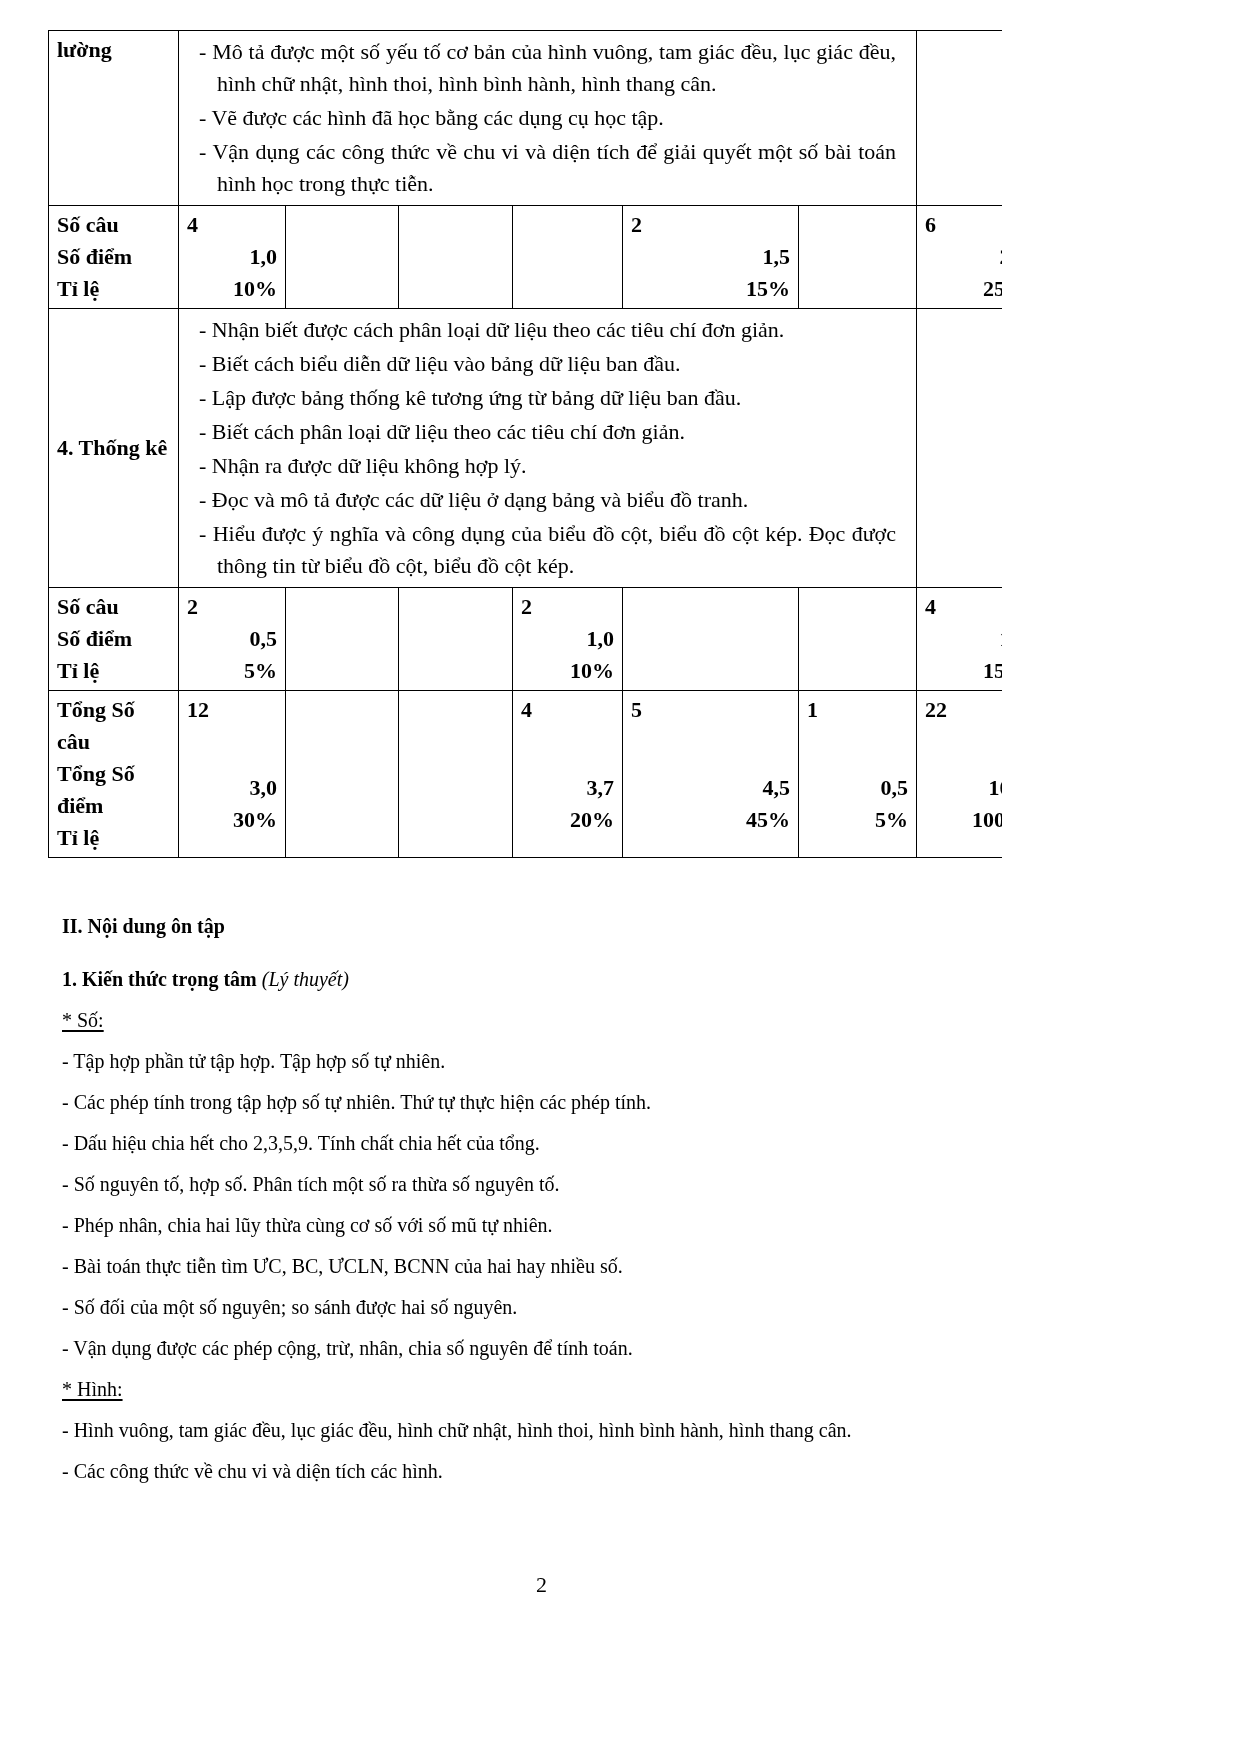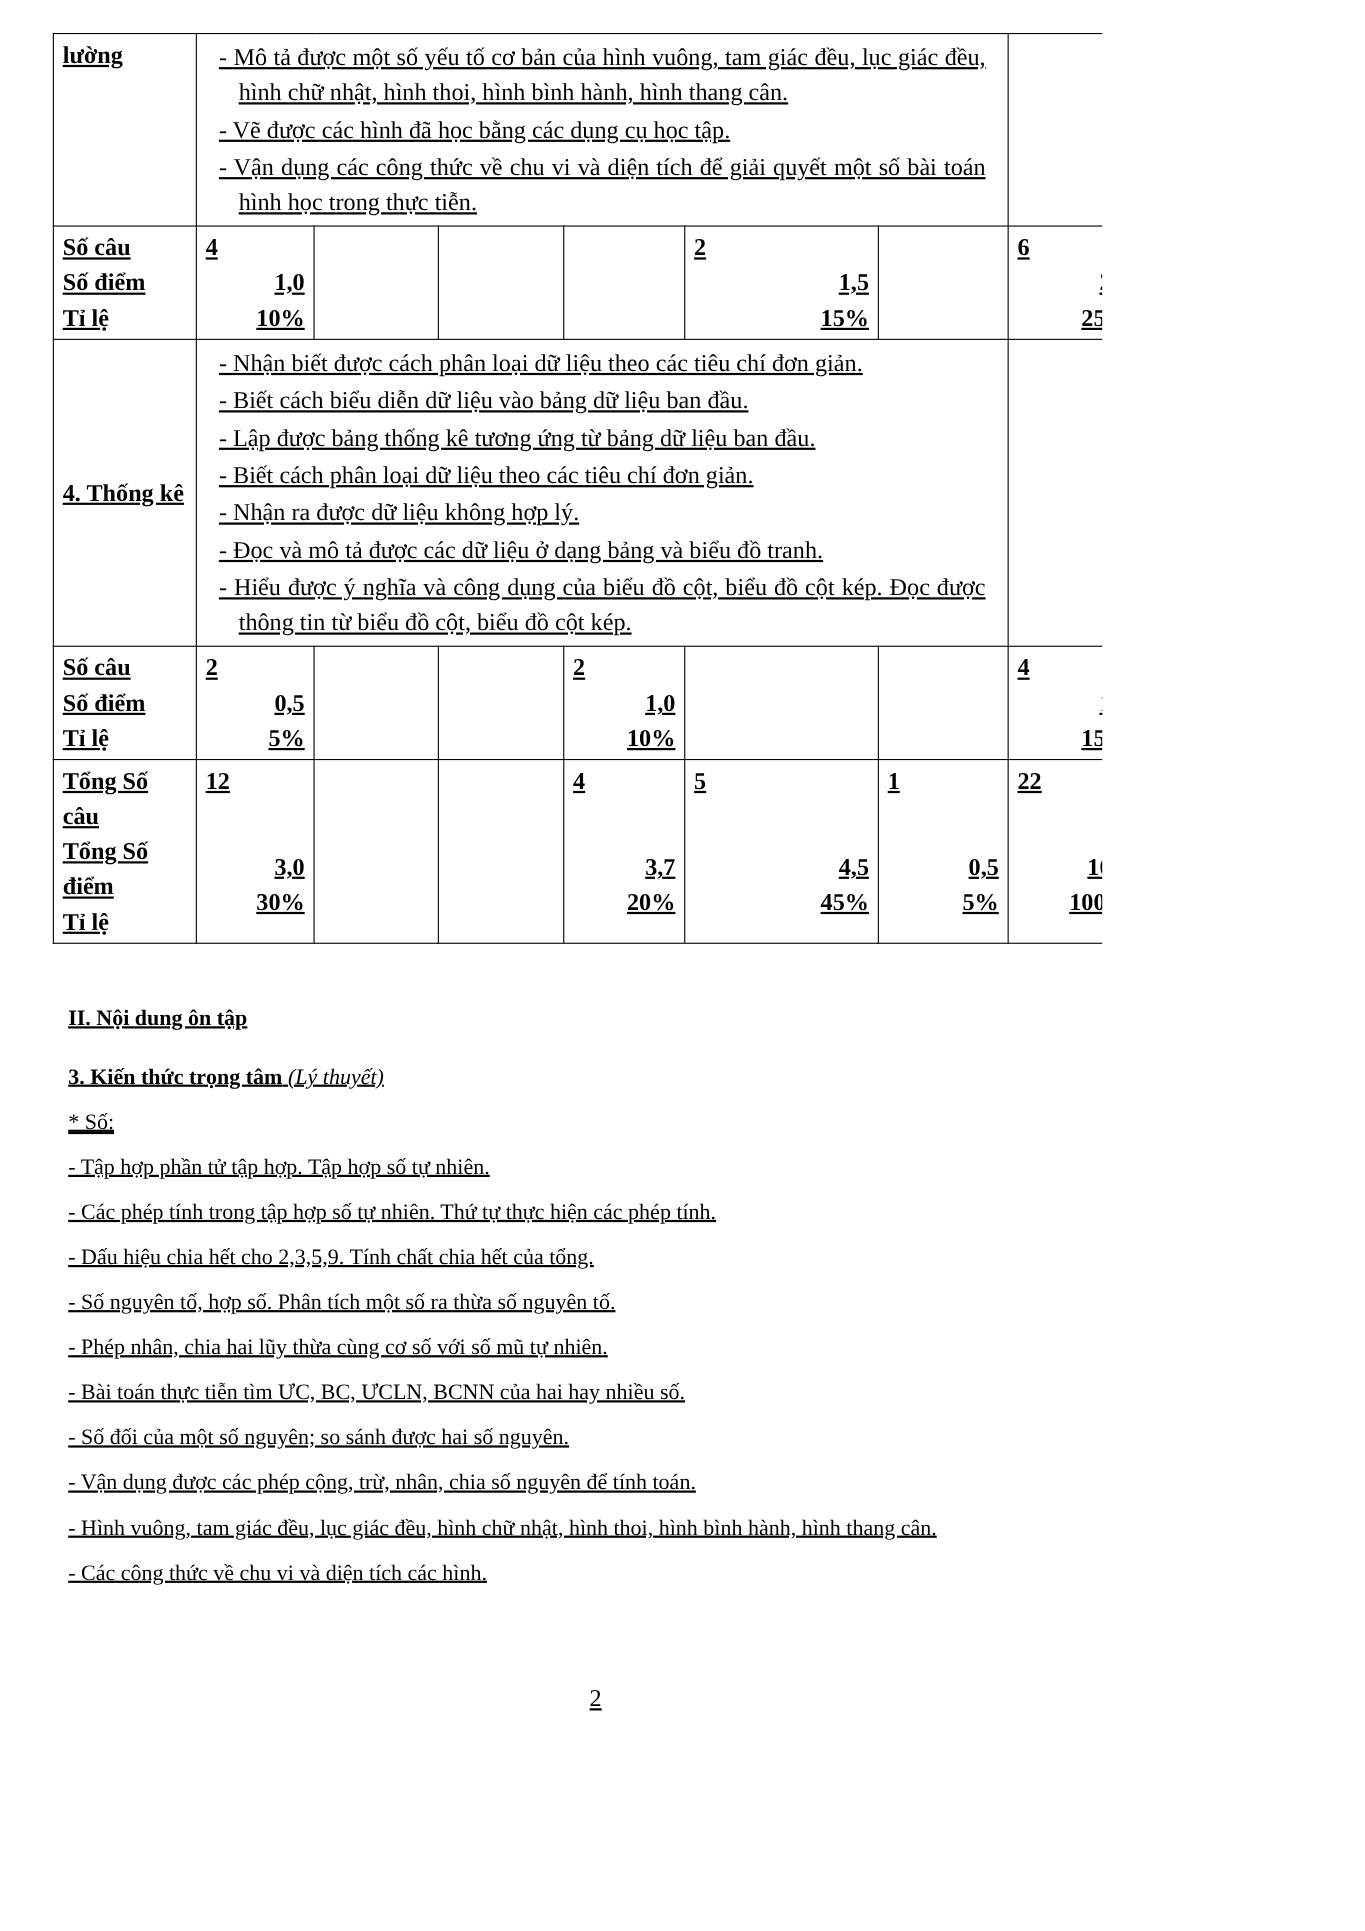--- a/index.html
+++ b/index.html
@@ -7,21 +7,20 @@
   body {
     width:1241px; min-height:1755px;
     font-family:"Liberation Serif","DejaVu Serif",serif;
     color:#000;
   }
   .page {
     position:relative;
     width:1002px; height:1755px;
     padding:30px 0 0 48px;
     overflow:hidden;
-    text-decoration:underline;
   }
 
   
   table.matrix {
     border-collapse:collapse;
     table-layout:fixed;
     width:987px;
     font-size:22px;
     line-height:32px;
   }
@@ -195,33 +194,34 @@
         <div class="num points">10,0</div>
         <div class="num">100%</div>
       </td>
     </tr>
   </tbody>
     </table>
 
   <div class="body-text">
     <p class="section-title">II. Nội dung ôn tập</p>
     <p class="subsection">
-      <span class="b">3. Kiến thức trọng tâm</span>
+      <span class="b">1. Kiến thức trọng tâm</span>
       <span class="i">(Lý thuyết)</span>
     </p>
 
     <p class="head-underline">* Số:</p>
     <p class="item">- Tập hợp phần tử tập hợp. Tập hợp số tự nhiên.</p>
     <p class="item">- Các phép tính trong tập hợp số tự nhiên. Thứ tự thực hiện các phép tính.</p>
     <p class="item">- Dấu hiệu chia hết cho 2,3,5,9. Tính chất chia hết của tổng.</p>
     <p class="item">- Số nguyên tố, hợp số. Phân tích một số ra thừa số nguyên tố.</p>
     <p class="item">- Phép nhân, chia hai lũy thừa cùng cơ số với số mũ tự nhiên.</p>
     <p class="item">- Bài toán thực tiễn tìm ƯC, BC, ƯCLN, BCNN của hai hay nhiều số.</p>
     <p class="item">- Số đối của một số nguyên; so sánh được hai số nguyên.</p>
     <p class="item">- Vận dụng được các phép cộng, trừ, nhân, chia số nguyên để tính toán.</p>
 
+    <p class="head-underline">* Hình:</p>
     <p class="item">- Hình vuông, tam giác đều, lục giác đều, hình chữ nhật, hình thoi, hình bình hành, hình thang cân.</p>
     <p class="item">- Các công thức về chu vi và diện tích các hình.</p>
   </div>
 
   <div class="page-number">2</div>
 
 </div>
 
 </body></html>

